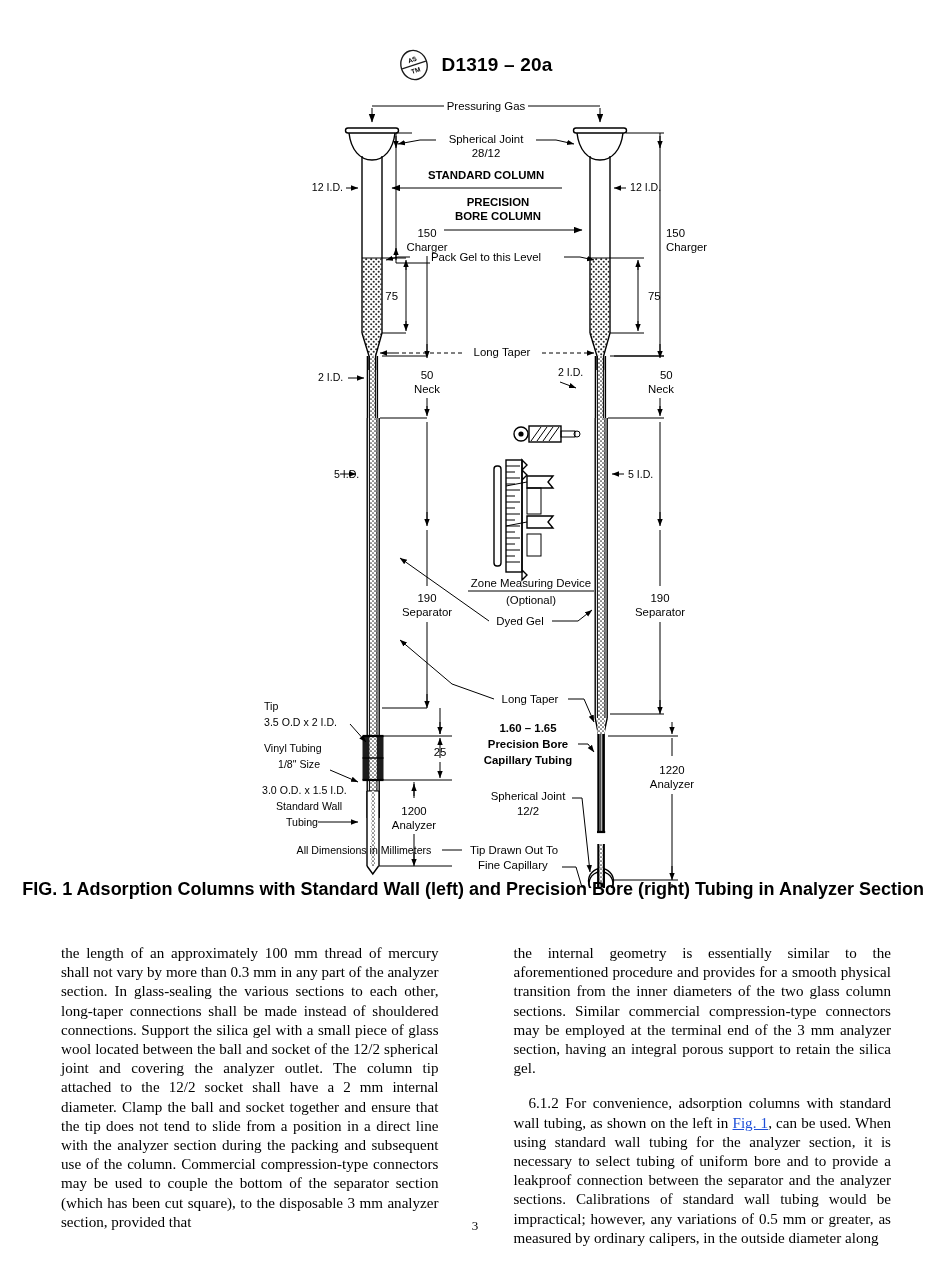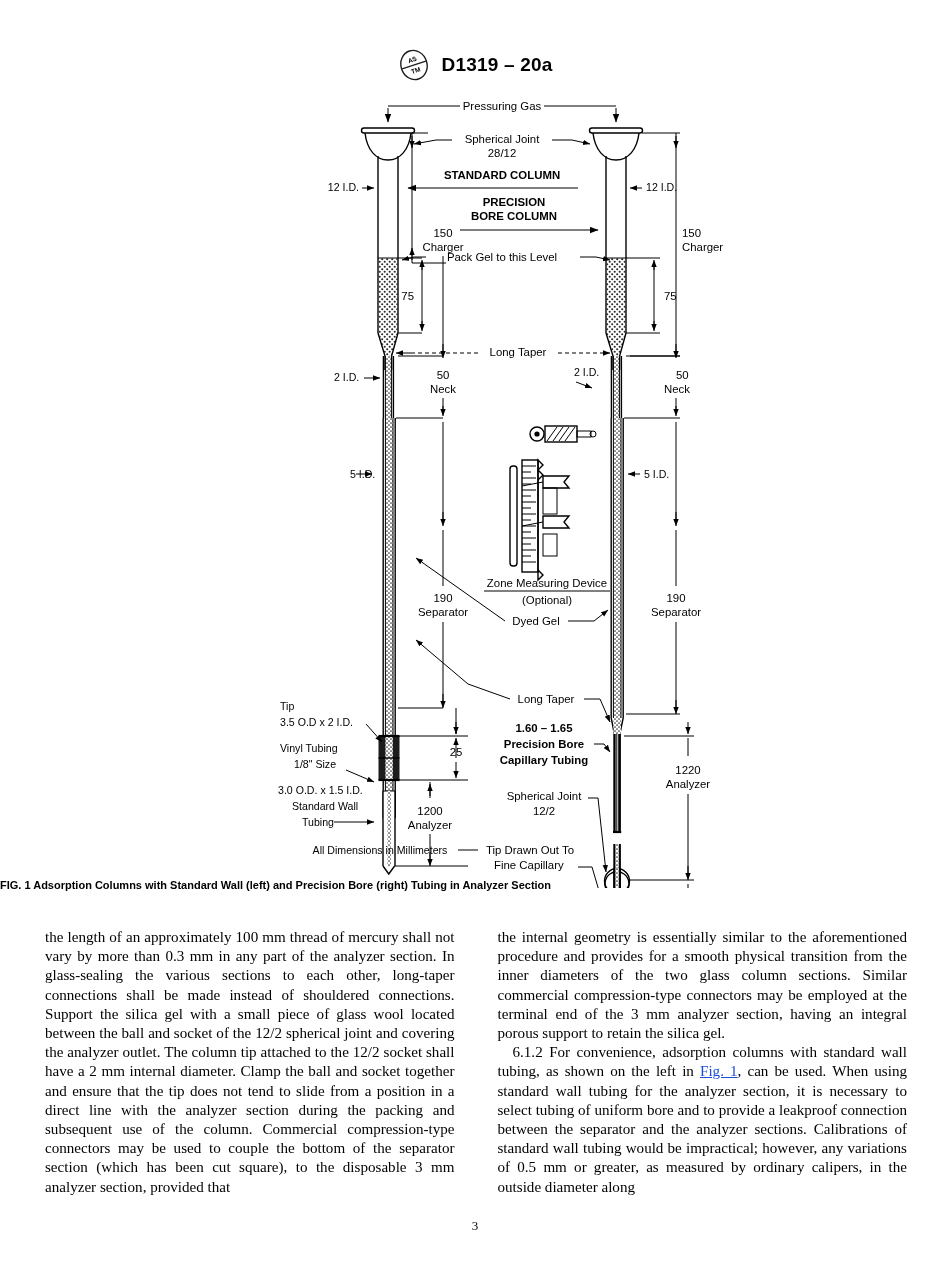--- a/index.html
+++ b/index.html
@@ -15,38 +15,38 @@
     position:absolute;top:48px;left:0;width:950px;
     display:flex;align-items:center;justify-content:center;gap:10px;
   }
   #astm-logo{width:34px;height:34px;}
   #std-designation{
     font-family:Liberation Sans, sans-serif;
     font-weight:bold;font-size:19px;letter-spacing:.2px;
   }
 
   
-  #figure{position:absolute;top:88px;left:16px;width:760px;height:800px;}
+  #figure{position:absolute;top:88px;left:0;width:760px;height:800px;}
   #figure svg{display:block;}
 
   
   #fig-caption{
-    position:absolute;top:879px;left:0;width:924px;text-align:left;
+    position:absolute;top:879px;left:0;width:924px;text-align:right;
     font-family:"Liberation Sans",sans-serif;
-    font-weight:bold;font-size:11px;
+    font-weight:bold;font-size:18px;
   }
 
   
   #body-text{
     position:absolute;top:928px;left:45px;width:862px;
     display:flex;gap:43px;
   }
   .col{width:410px;}
   .col p{
-    margin:0;font-size:15.1px;line-height:19.2px;
+    margin:16px;font-size:15.1px;line-height:19.2px;
     text-align:justify;text-justify:inter-word;
     font-family:"Liberation Serif",serif;
   }
   .col p.indent{text-indent:15px;}
   .xref{color:#1d4ed8;}
 
   #page-number{
     position:absolute;top:1218px;left:0;width:950px;text-align:center;
     font-size:13px;font-family:"Liberation Serif",serif;
   }

